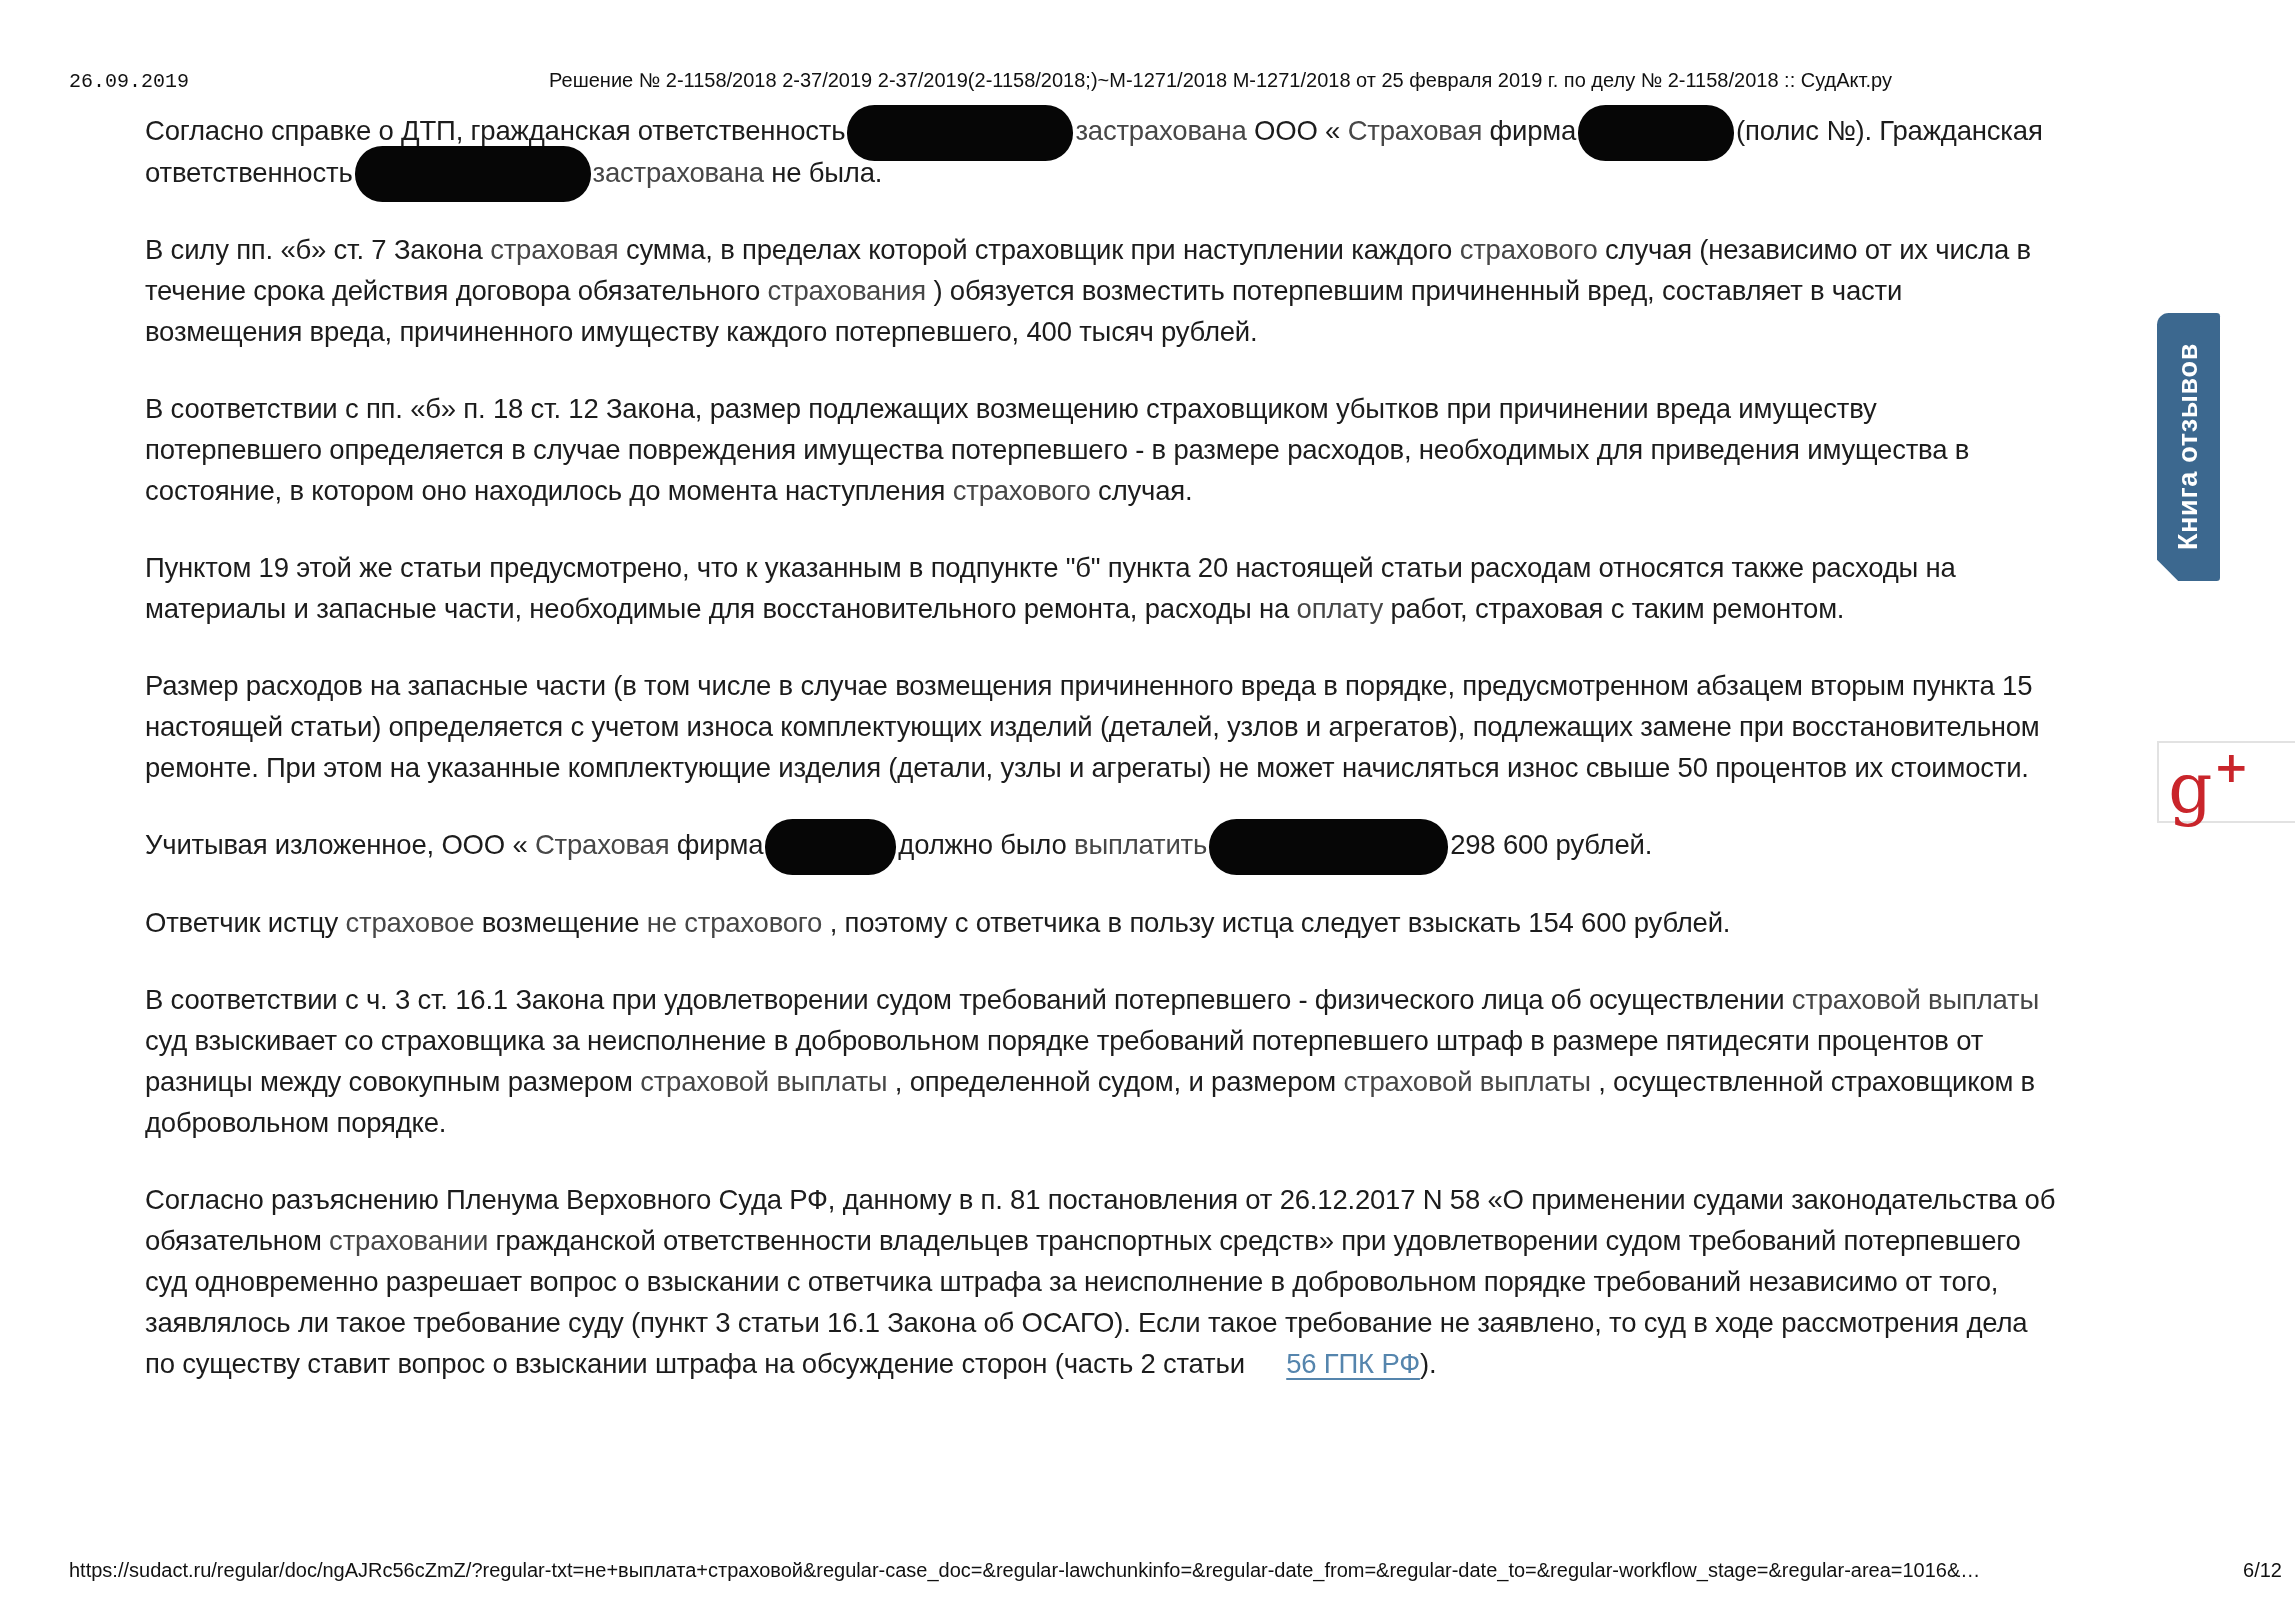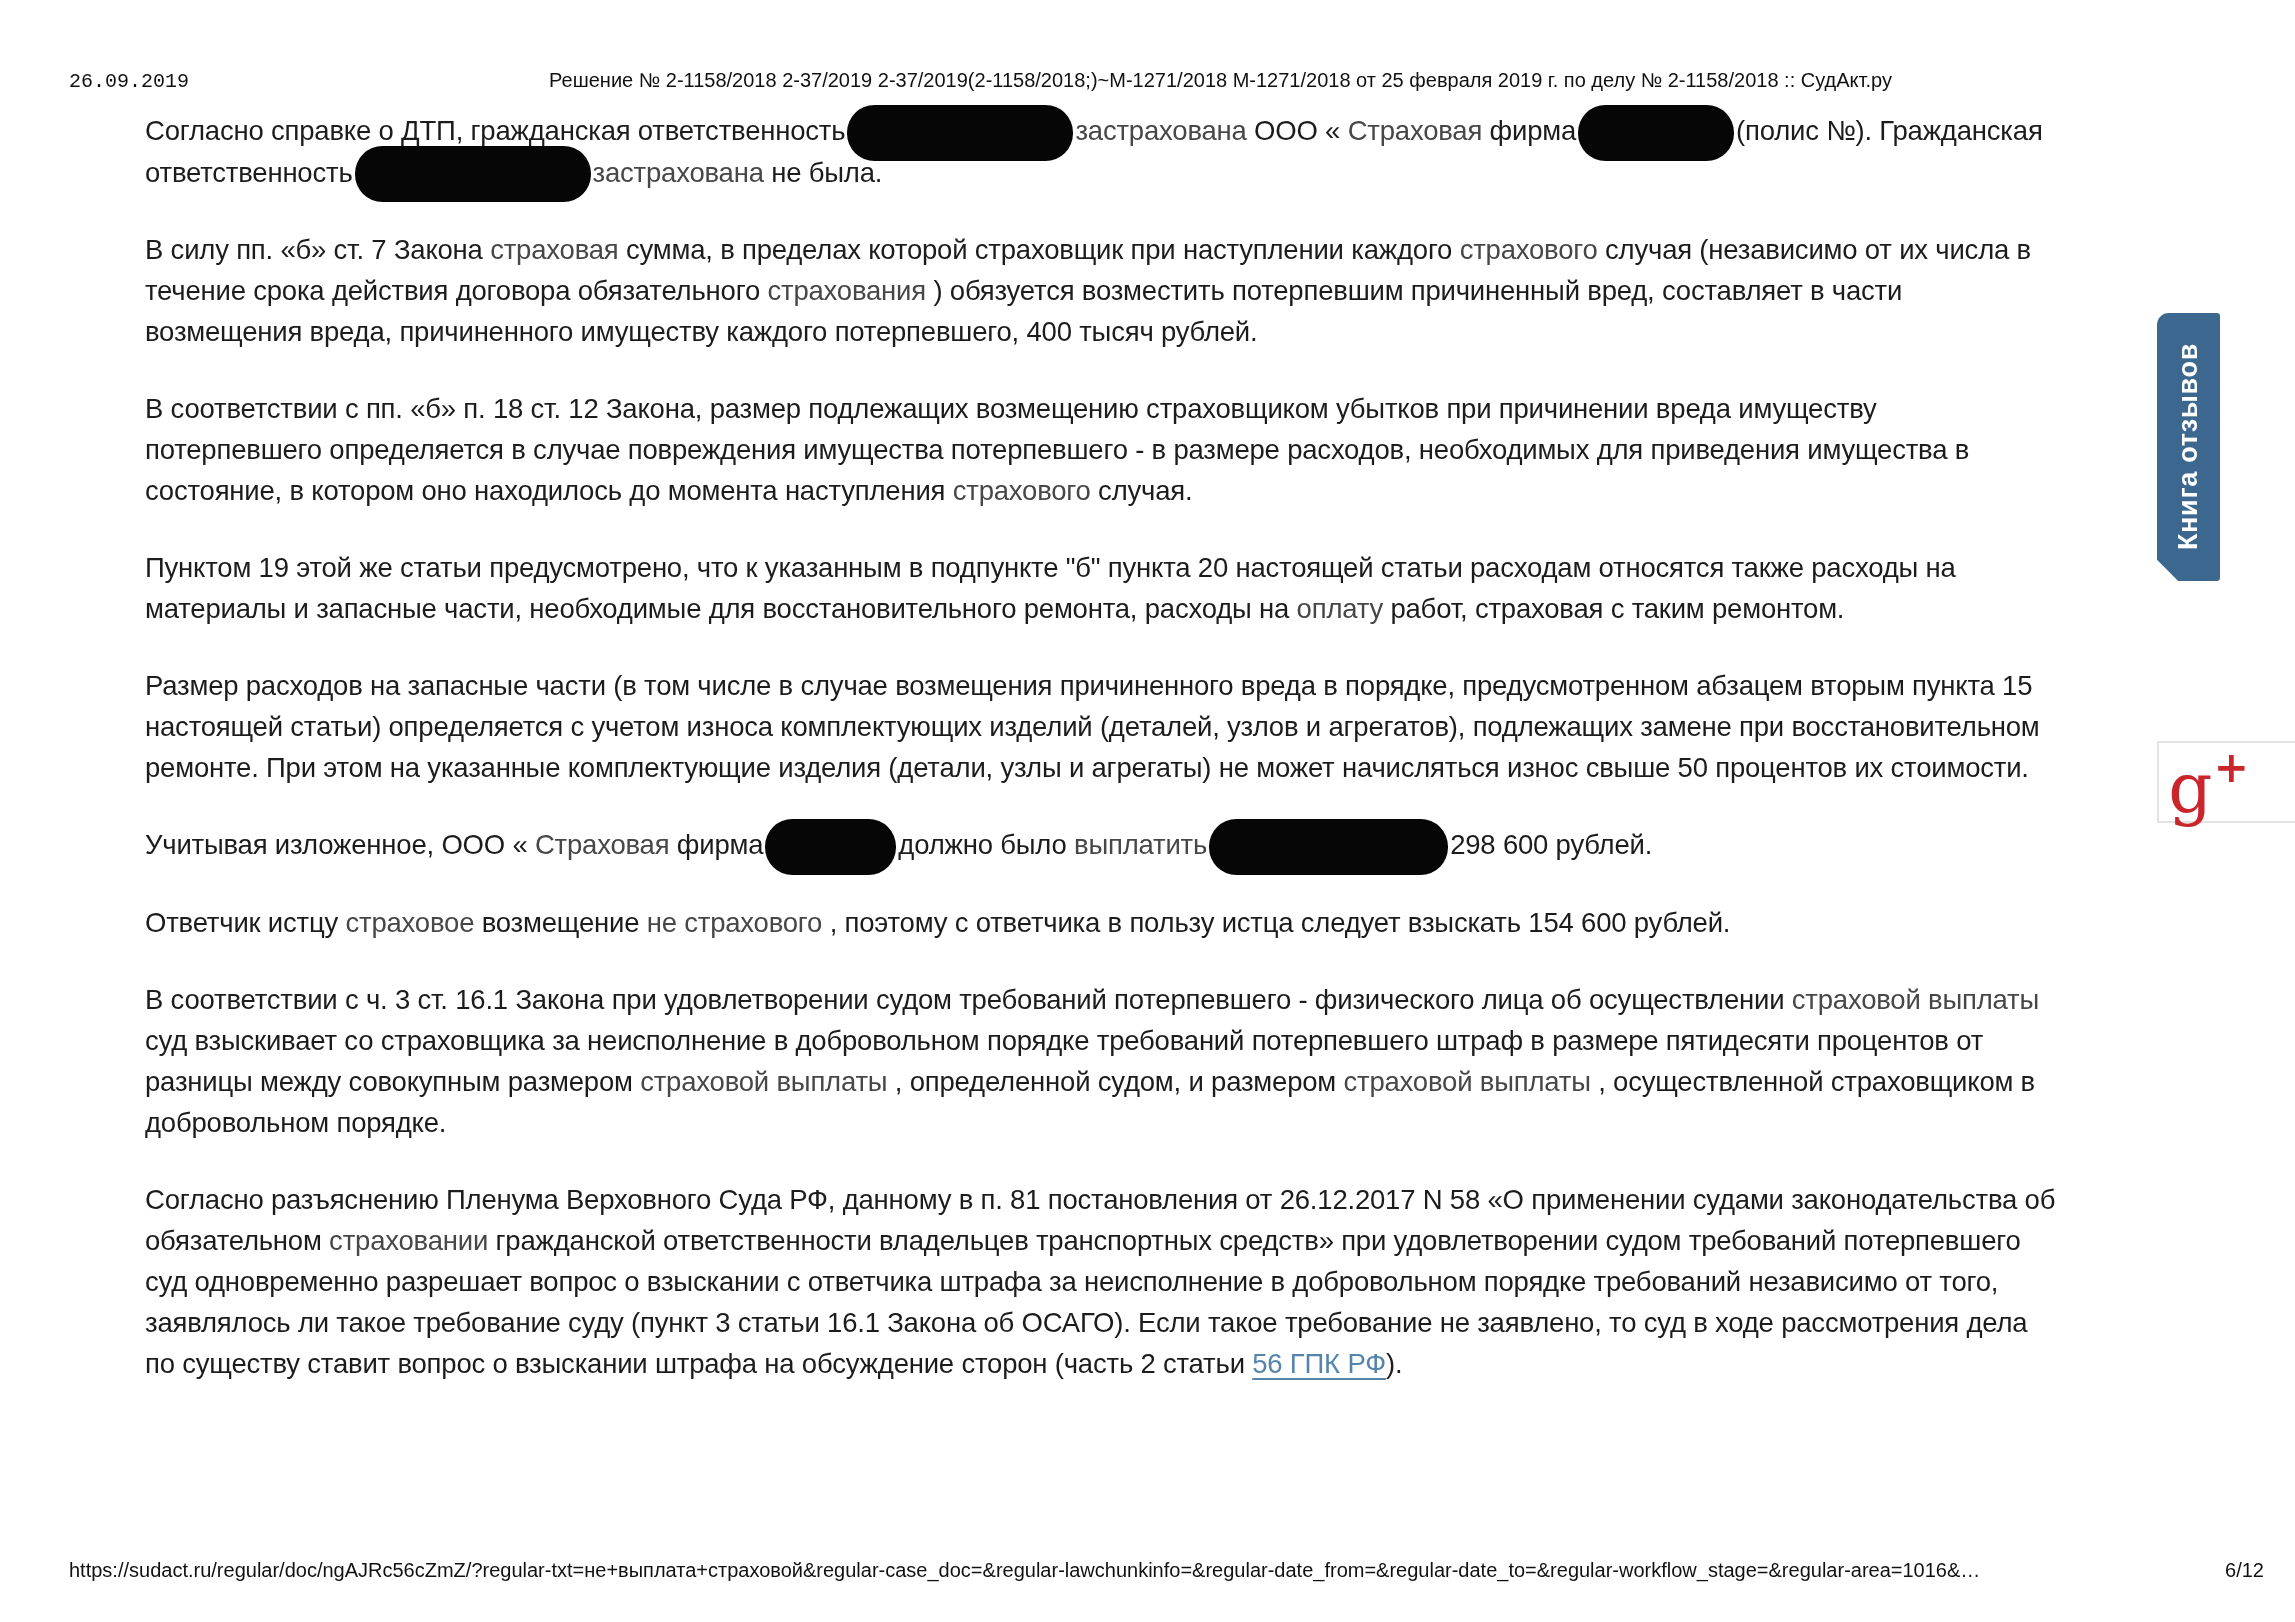--- a/index.html
+++ b/index.html
@@ -17,21 +17,21 @@
   
   .content {
     position:absolute; top:110px; left:145px; width:1911px;
     font-size:27.5px; line-height:41px; letter-spacing:-0.2px; color:#1c1c1c;
     text-align:left;
   }
   .content p.para { margin:0 0 36px 0; }
   .content .bold { font-weight:normal; color:#474747; }
   .content .link {
     color:#5585ad; text-decoration:underline; text-decoration-thickness:2px;
-    text-underline-offset:4.6px; cursor:pointer;
+    text-underline-offset:4.6px; cursor:pointer;margin-left:34px;
   }
   .redact {
     display:inline-block; height:56px; background:#060606;
     border-radius:27.5px; vertical-align:middle; margin:-9.2px 2px;
   }
   
   .feedback-tab {
     position:absolute; left:2157px; top:313px; width:63px; height:268px;
     background:#3c688f; border-radius:11.8px 3.3px 3.3px 0;
     display:flex; align-items:center; justify-content:center; cursor:pointer;
@@ -54,21 +54,21 @@
   .gplus .g {
     font-family:"DejaVu Serif", serif; font-size:69px; line-height:1.05;
     color:#c9252b;
   }
   .gplus .plus {
     font-family:"DejaVu Serif", serif; font-size:42px; color:#c9252b;
     vertical-align:30px; margin-left:1.3px; font-weight:bold;
   }
   
   .print-footer {
-    position:absolute; top:1559px; left:69px; right:31px;
+    position:absolute; top:1559px; left:69px; right:13px;
     display:flex; justify-content:space-between; align-items:flex-end;
     font-size:20px; color:#111;
   }
   .print-footer .url { max-width:2029px; white-space:nowrap; overflow:hidden; }
   .print-footer .pageno { flex:0 0 auto; padding-left:26px; }
 </style>
 </head>
 <body>
 
 <div class="page">

